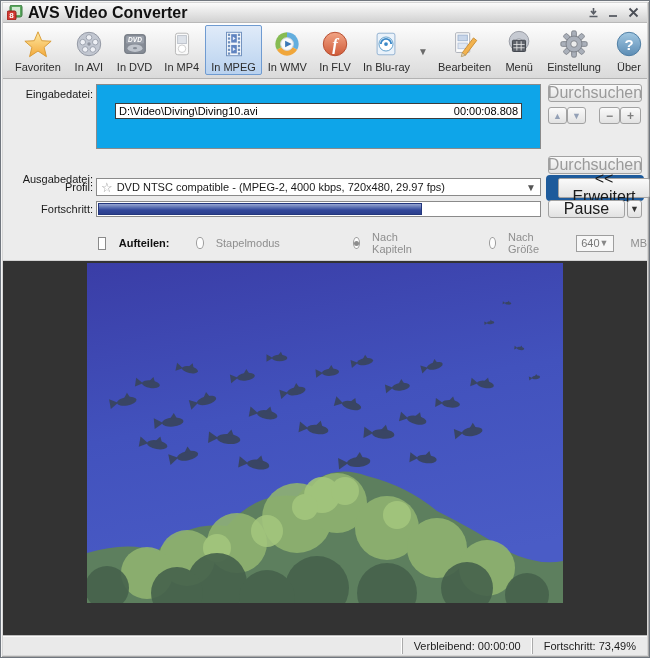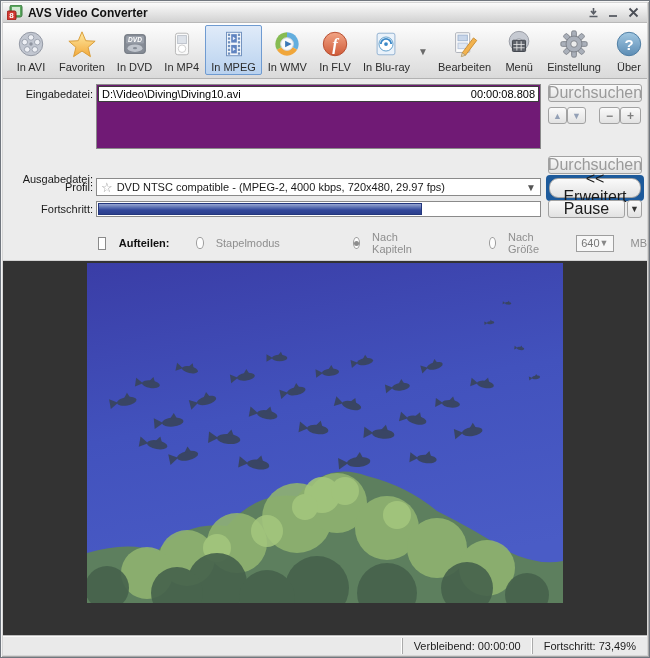--- a/index.html
+++ b/index.html
@@ -3,21 +3,21 @@
 <meta charset="utf-8">
 <style>
   html,body{margin:0;padding:0;background:#9aa0a8;font-family:"Liberation Sans",sans-serif;}
   *{box-sizing:border-box;}
   .window{width:650px;height:658px;border:1px solid #70767e;padding:2px;background:#d6d6d6;
     display:flex;flex-direction:column;box-shadow:inset 1px 1px 0 #f4f4f4, inset -1px -1px 0 #a8a8a8;}
   
   .titlebar{height:20px;display:flex;align-items:center;padding:0 4px;
     background:linear-gradient(#fbfbfb,#d2d2d2);border-bottom:1px solid #b9b9b9;}
   .app-icon{width:16px;height:15px;margin-right:5px;flex:0 0 auto;}
-  .title-text{font-size:12px;font-weight:bold;color:#111;flex:1;}
+  .title-text{font-size:16px;font-weight:bold;color:#111;flex:1;}
   .win-btn{width:20px;height:16px;display:flex;align-items:center;justify-content:center;cursor:default;}
   
   .tabbar{height:25px;background:linear-gradient(#ececec,#d7d7d7);display:flex;align-items:flex-end;
     border-bottom:1px solid #9c9c9c;position:relative;}
   .menu-btn{width:50px;height:21px;margin:0 8px 2px 4px;border:1px solid #123a66;border-radius:2px;
     background:linear-gradient(#4f80b8,#1d4d85 45%,#173f70);display:flex;align-items:center;justify-content:center;gap:4px;}
   .tab{height:24px;padding:0 18px;font-size:11px;color:#454545;display:flex;align-items:center;position:relative;}
   .tab.active{background:linear-gradient(#fafafa,#ececec);border:1px solid #9c9c9c;border-bottom:none;
     height:25px;margin-bottom:-1px;color:#111;z-index:2;border-radius:2px 2px 0 0;}
   
@@ -25,22 +25,22 @@
     display:flex;align-items:flex-start;padding:2px 2px 0 6px;}
   .tool{display:flex;flex-direction:column;align-items:center;padding:2px 5px 1px;border:1px solid transparent;}
   .tool .ico{width:32px;height:32px;display:flex;align-items:center;justify-content:center;}
   .tool .lbl{font-size:11px;color:#2c2c2c;margin-top:1px;white-space:nowrap;}
   .tool.selected{background:linear-gradient(#e0ebf9,#b9d2ef);border:1px solid #6f9bd1;border-radius:2px;}
   .tool-caret{align-self:center;margin:0 4px 0 2px;color:#6a6a6a;font-size:10px;}
   .tool-gap{width:8px;}
   
   .formpanel{height:147px;background:#ececec;position:relative;font-size:11px;}
   .flabel{position:absolute;width:88px;text-align:right;color:#1a1a1a;}
-  .inputlist{position:absolute;left:93px;top:5px;width:445px;height:65px;background:#701a75;
-    border:1px solid #8a8a8a;padding:1px;}
+  .inputlist{position:absolute;left:93px;top:5px;width:445px;height:65px;background:#0ea5e9;
+    border:1px solid #8a8a8a;padding:18px;}
   .listrow{height:16px;border:1px solid #3c3c3c;display:flex;align-items:center;padding:0 3px;background:#fff;}
   .listrow .fname{flex:1;color:#000;}
   .listrow .dur{color:#000;}
   .txtfield{position:absolute;left:93px;width:445px;height:18px;border:1px solid #8a8a8a;background:#fff;
     font-family:"Liberation Sans",sans-serif;font-size:11px;color:#000;padding:0 3px;}
   .combo{position:absolute;left:93px;width:445px;height:18px;border:1px solid #8a8a8a;background:#fff;
     display:flex;align-items:center;padding:0 4px;color:#1a1a1a;}
   .combo .star{color:#9a9a9a;font-size:13px;margin-right:4px;}
   .combo .caret{margin-left:auto;color:#555;font-size:10px;}
   .progress-track{position:absolute;left:93px;top:122px;width:445px;height:16px;background:#fff;
@@ -48,21 +48,21 @@
   .progress-fill{height:100%;background:linear-gradient(#97a6d2,#5a6fb2 35%,#32479a 60%,#2b3f8c);
     border:1px solid #23367d;}
   .btn{border:1px solid #a2a2a2;border-radius:3px;background:linear-gradient(#fafafa,#e2e2e2);
     font-family:"Liberation Sans",sans-serif;font-size:16px;color:#1a1a1a;display:flex;align-items:center;justify-content:center;}
   .btn.disabled{color:#9a9a9a;}
   .rightcol-btn{position:absolute;left:545px;width:94px;height:18px;}
   .mini{position:absolute;height:17px;font-size:9px;color:#93a0b6;}
   .mini.sign{color:#7e7e7e;font-size:12px;font-weight:bold;}
   .adv-ring{position:absolute;left:543px;top:96px;width:98px;height:26px;border:3px solid #1d5a9b;
     border-radius:4px;background:#1d5a9b;}
-  .adv-ring .btn{width:100%;height:100%;border-radius:9px;}
+  .adv-ring .btn{width:100%;height:100%;border-radius:2px;margin-left:9px;}
   .pause-wrap{position:absolute;left:545px;top:121px;width:94px;height:18px;display:flex;}
   .pause-wrap .btn.main{flex:1;}
   .pause-wrap .btn.drop{width:15px;margin-left:2px;font-size:9px;color:#333;}
   
   .splitrow{height:35px;background:#ececec;display:flex;align-items:center;font-size:11px;border-bottom:1px solid #d2d2d2;gap:7px;}
   .chk{width:13px;height:13px;border:1px solid #8a8a8a;background:#fff;margin-left:95px;}
   .split-label{font-weight:bold;color:#111;margin:0 10px 0 6px;}
   .radio{width:12px;height:12px;border:1px solid #9a9a9a;border-radius:50%;background:#fdfdfd;
     display:flex;align-items:center;justify-content:center;}
   .radio .dot{width:5px;height:5px;border-radius:50%;background:#8d8d8d;display:none;}
@@ -110,45 +110,45 @@
       </svg>
     </span>
   </div>
 
 
   <div class="toolbar">
 
     <div class="tool">
       <span class="ico">
           <svg width="30" height="30" viewBox="0 0 32 32">
+        <defs>
+              <linearGradient id="gold" x1="0" y1="0" x2="0" y2="1">
+                <stop offset="0" stop-color="#ffeaa2"></stop>
+                <stop offset="1" stop-color="#f2a93c"></stop>
+              </linearGradient>
+            </defs>
+        <polygon points="16,3 20,12.5 30,13 22.5,19.5 25,29.5 16,23.5 7,29.5 9.5,19.5 2,13 12,12.5" fill="url(#gold)" stroke="#d89a33"></polygon>
+      </svg>
+        </span>
+      <span class="lbl">Favoriten</span>
+    </div>
+
+    <div class="tool">
+      <span class="ico">
+          <svg width="30" height="30" viewBox="0 0 32 32">
         <circle cx="16" cy="16" r="12.5" fill="#c2c7d1" stroke="#8f94a0"></circle>
         <circle cx="16" cy="9" r="3" fill="#eef0f5" stroke="#9aa0ac"></circle>
         <circle cx="9.3" cy="14" r="3" fill="#eef0f5" stroke="#9aa0ac"></circle>
         <circle cx="22.7" cy="14" r="3" fill="#eef0f5" stroke="#9aa0ac"></circle>
         <circle cx="11.9" cy="21.8" r="3" fill="#eef0f5" stroke="#9aa0ac"></circle>
         <circle cx="20.1" cy="21.8" r="3" fill="#eef0f5" stroke="#9aa0ac"></circle>
         <circle cx="16" cy="16" r="1.8" fill="#8f94a0"></circle>
       </svg>
         </span>
       <span class="lbl">In AVI</span>
-    </div>
-
-    <div class="tool">
-      <span class="ico">
-          <svg width="30" height="30" viewBox="0 0 32 32">
-        <defs>
-              <linearGradient id="gold" x1="0" y1="0" x2="0" y2="1">
-                <stop offset="0" stop-color="#ffeaa2"></stop>
-                <stop offset="1" stop-color="#f2a93c"></stop>
-              </linearGradient>
-            </defs>
-        <polygon points="16,3 20,12.5 30,13 22.5,19.5 25,29.5 16,23.5 7,29.5 9.5,19.5 2,13 12,12.5" fill="url(#gold)" stroke="#d89a33"></polygon>
-      </svg>
-        </span>
-      <span class="lbl">Favoriten</span>
     </div>
 
     <div class="tool">
       <span class="ico">
           <svg width="30" height="30" viewBox="0 0 32 32">
         <rect x="5" y="6" width="22" height="20" rx="2.5" fill="#868c96" stroke="#6a707a"></rect>
         <rect x="6.5" y="7.5" width="19" height="8" rx="1.5" fill="#9aa0aa"></rect>
         <ellipse cx="16" cy="20.5" rx="8" ry="4" fill="#c9ced6" opacity="0.85"></ellipse>
         <ellipse cx="16" cy="20.5" rx="2.2" ry="1.2" fill="#868c96"></ellipse>
         <text x="16" y="14" font-size="7" font-style="italic" font-weight="bold" fill="#fff" text-anchor="middle" font-family="Liberation Sans,sans-serif">DVD</text>

